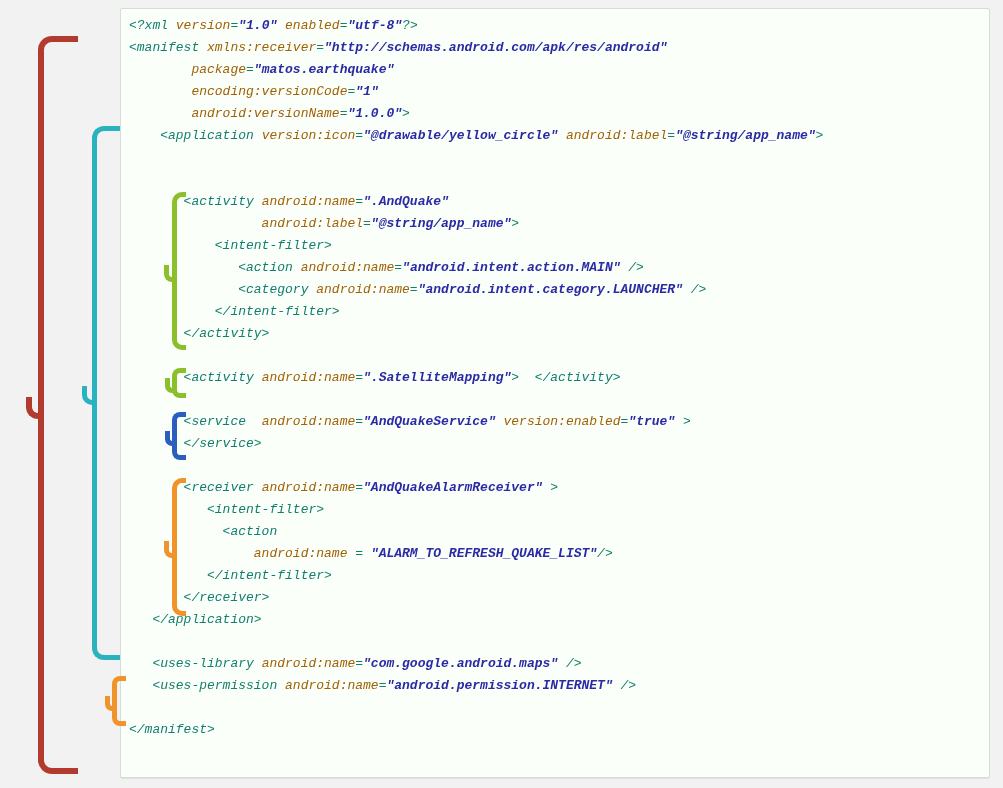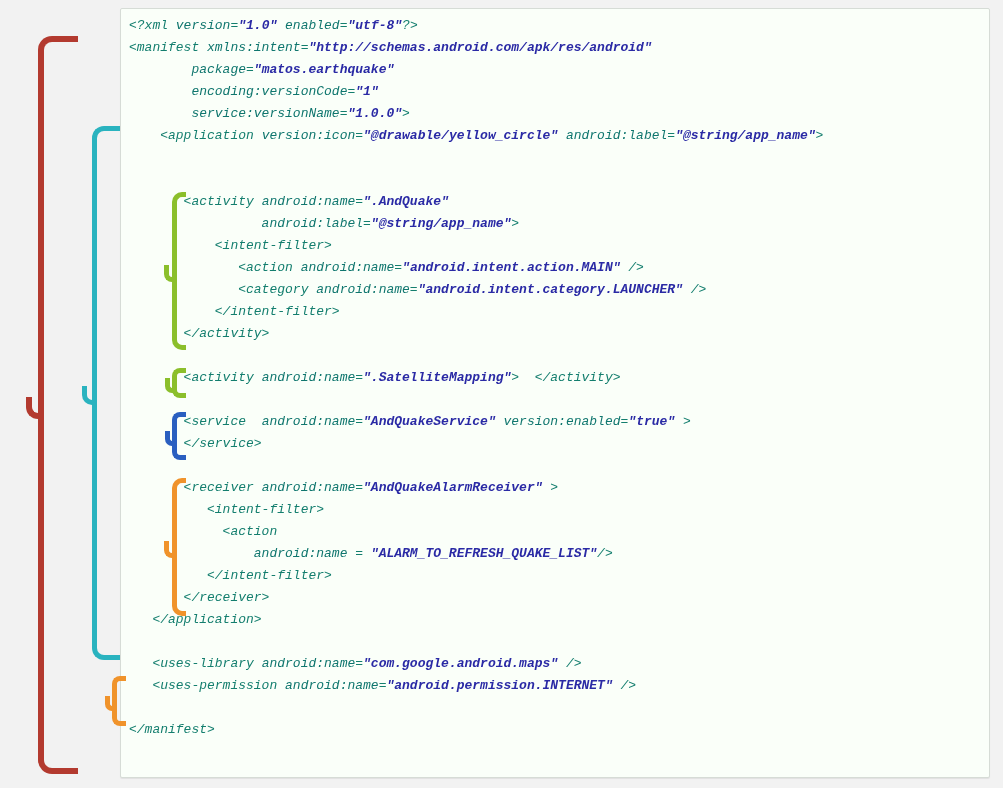--- a/index.html
+++ b/index.html
@@ -26,21 +26,21 @@
     border: 1px solid #d6dcd6;
     border-radius: 2px;
     box-shadow: 0 1px 1px rgba(0,0,0,0.07);
     padding: 6px 4px 6px 8px;
     box-sizing: border-box;
     white-space: pre;
     line-height: 22px;
     color: #137e6e;
   }
   .tag  { color: #137e6e; }
-  .attr { color: #0f766e; }
+  .attr { color: #a16207; }
   .val  { color: #2a2aa5; font-weight: bold; }
 
   
   .brace {
     position: absolute;
   }
   .brace .top, .brace .bot {
     position: absolute;
     left: 0;
     border-style: solid;
@@ -66,24 +66,24 @@
   .c-green  { color: #8bbf2b; }
   .c-blue   { color: #2a5fc0; }
   .c-orange { color: #f0932b; }
 </style>
 </head>
 <body>
 
 <div class="stage">
 
   <div class="codebox"><span class="tag">&lt;?xml </span><span class="attr">version</span><span class="tag">=</span><span class="val">"1.0"</span><span class="attr"> enabled</span><span class="tag">=</span><span class="val">"utf-8"</span><span class="tag">?&gt;</span>
-<span class="tag">&lt;manifest </span><span class="attr">xmlns:intent</span><span class="tag">=</span><span class="val">"http://schemas.android.com/apk/res/android"</span>
+<span class="tag">&lt;manifest </span><span class="attr">xmlns:receiver</span><span class="tag">=</span><span class="val">"http://schemas.android.com/apk/res/android"</span>
 <span class="attr">        package</span><span class="tag">=</span><span class="val">"matos.earthquake"</span>
 <span class="attr">        encoding:versionCode</span><span class="tag">=</span><span class="val">"1"</span>
-<span class="attr">        service:versionName</span><span class="tag">=</span><span class="val">"1.0.0"</span><span class="tag">&gt;</span>
+<span class="attr">        android:versionName</span><span class="tag">=</span><span class="val">"1.0.0"</span><span class="tag">&gt;</span>
 <span class="tag">    &lt;application </span><span class="attr">version:icon</span><span class="tag">=</span><span class="val">"@drawable/yellow_circle"</span><span class="attr"> android:label</span><span class="tag">=</span><span class="val">"@string/app_name"</span><span class="tag">&gt;</span>
 <span></span>
 <span></span>
 <span class="tag">       &lt;activity </span><span class="attr">android:name</span><span class="tag">=</span><span class="val">".AndQuake"</span>
 <span class="attr">                 android:label</span><span class="tag">=</span><span class="val">"@string/app_name"</span><span class="tag">&gt;</span>
 <span class="tag">           &lt;intent-filter&gt;</span>
 <span class="tag">              &lt;action </span><span class="attr">android:name</span><span class="tag">=</span><span class="val">"android.intent.action.MAIN"</span><span class="tag"> /&gt;</span>
 <span class="tag">              &lt;category </span><span class="attr">android:name</span><span class="tag">=</span><span class="val">"android.intent.category.LAUNCHER"</span><span class="tag"> /&gt;</span>
 <span class="tag">           &lt;/intent-filter&gt;</span>
 <span class="tag">       &lt;/activity&gt;</span>

